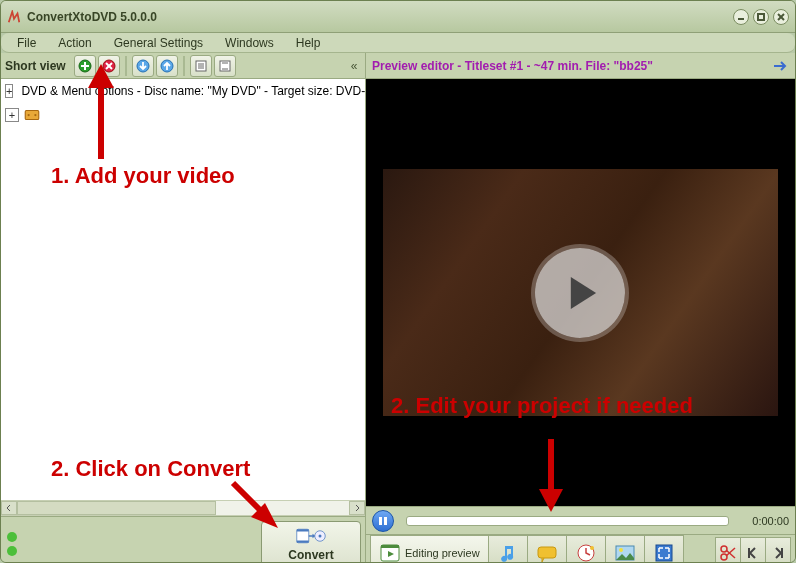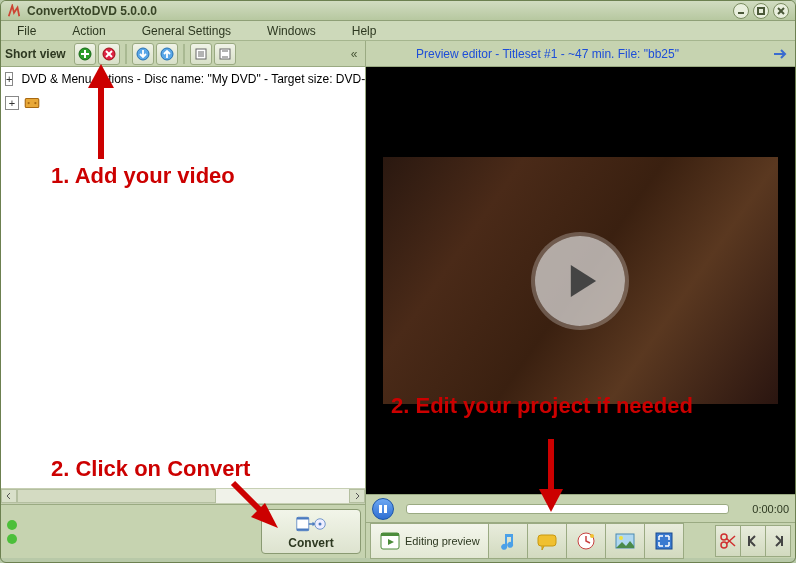--- a/index.html
+++ b/index.html
@@ -1,27 +1,27 @@
 <!DOCTYPE html>
 <html><head>
 <meta charset="utf-8">
 <style>
   * { box-sizing: border-box; margin: 0; padding: 0; font-family: "Segoe UI", Tahoma, Arial, sans-serif; font-size: 12px; }
   body { background: #b8c9a8; width: 796px; height: 563px; border: 1px solid #6c8050; border-radius: 6px; overflow: hidden; position: relative; }
 
   
-  .titlebar { height: 20px; display: flex; align-items: center; padding: 0 6px; background: linear-gradient(#d1dcc1, #b7c8a0); border-bottom: 1px solid #8fa077; }
+  .titlebar { height: 32px; display: flex; align-items: center; padding: 0 6px; background: linear-gradient(#d1dcc1, #b7c8a0); border-bottom: 1px solid #8fa077; }
   .titlebar .app-icon { width: 14px; height: 14px; margin-right: 6px; }
   .titlebar .title { flex: 1; font-weight: bold; color: #384526; font-size: 12px; }
   .winbtns { display: flex; gap: 4px; }
   .winbtns button { width: 16px; height: 16px; border-radius: 50%; border: 1px solid #7a8c60; background: #e9efdd; display: flex; align-items: center; justify-content: center; cursor: pointer; }
   .winbtns svg { width: 10px; height: 10px; stroke: #4a5838; stroke-width: 2; fill: none; }
 
   
-  .menubar { height: 20px; display: flex; align-items: center; padding: 0 6px; background: #cdd9ba; border-bottom: 1px solid #a5b58e; gap: 16px; }
+  .menubar { height: 20px; display: flex; align-items: center; padding: 0 6px; background: #cdd9ba; border-bottom: 1px solid #a5b58e; gap: 2px; border-radius: 8px; }
   .menubar .menu-item { padding: 2px 10px; color: #2d3820; cursor: default; }
 
   
   .main { display: flex; height: calc(100% - 44px); }
   .left-pane { width: 365px; display: flex; flex-direction: column; border-right: 1px solid #9aaa82; }
   .right-pane { flex: 1; display: flex; flex-direction: column; }
 
   
   .toolrow { height: 26px; display: flex; align-items: center; padding: 2px 4px; background: #c6d3b0; border-bottom: 1px solid #9aaa82; gap: 2px; position: relative; }
   .toolrow .label { font-weight: bold; color: #2d3820; margin-right: 6px; }
@@ -48,21 +48,21 @@
   .status { flex:1; display:flex; align-items:center; padding:4px 6px; gap:6px; }
   .status .lights { display:flex; flex-direction:column; gap:4px; }
   .status .lights span { width:10px;height:10px;border-radius:50%; }
   .status .txt { font-size:11px; color:#2d3820; line-height:1.3; }
   .convert-btn { width: 100px; margin: 4px; border:1px solid #8a9a72; border-radius:4px; background: linear-gradient(#f2f5e9,#dde3cf); display:flex; flex-direction:column; align-items:center; justify-content:center; gap:2px; cursor:pointer; }
   .convert-btn svg { width:30px; height:20px; }
   .convert-btn span { font-weight:bold; color:#2d3820; }
 
   
   .preview-title { height: 26px; display:flex; align-items:center; padding: 2px 6px; background:#c6d3b0; border-bottom:1px solid #9aaa82; }
-  .preview-title .ptxt { flex:1; font-weight:normal; color:#1d4ed8;margin-left:44px; }
+  .preview-title .ptxt { flex:1; font-weight:bold; color:#a21caf; }
   .preview-title .arrow { width:18px; height:18px; display:flex;align-items:center;justify-content:center; color:#4463b8; cursor:pointer; }
 
   .preview-area { flex:1; background:#000; display:flex; align-items:center; justify-content:center; position:relative; }
   .video-frame { width: 92%; height: 58%; position:relative; background: linear-gradient(125deg,#2a1810 0%,#4a2a18 25%,#3a2010 50%,#5a3820 70%,#2a1510 100%); display:flex; align-items:center; justify-content:center; }
   .video-frame .wm { position:absolute; top:4px; right:6px; color:#ccc; font-size:9px; opacity:.5; }
   .play-btn { width:90px; height:90px; border-radius:50%; background: rgba(230,230,230,0.7); display:flex;align-items:center;justify-content:center; cursor:pointer; box-shadow: 0 0 0 4px rgba(255,255,255,0.25); }
   .play-btn svg { width:46px; height:46px; fill:#444; }
 
   
   .playback { height:28px; background:#c6d3b0; display:flex; align-items:center; padding:2px 6px; gap:12px; border-top:1px solid #9aaa82; }

